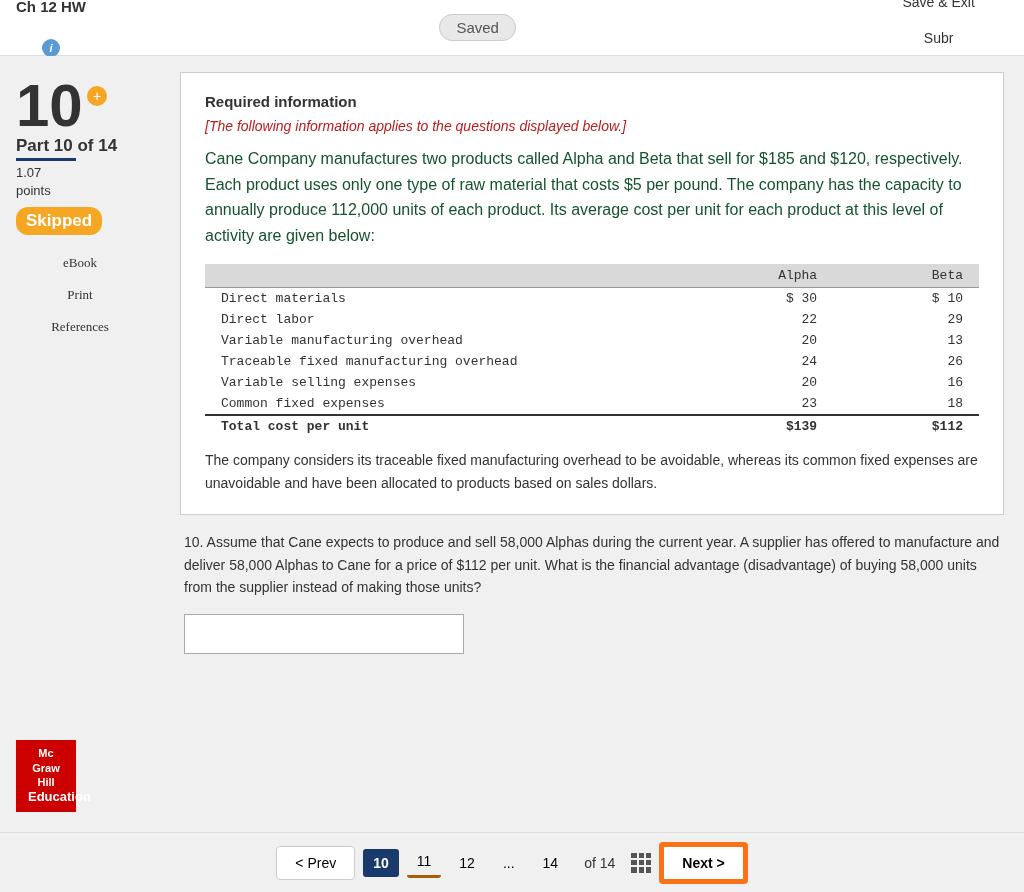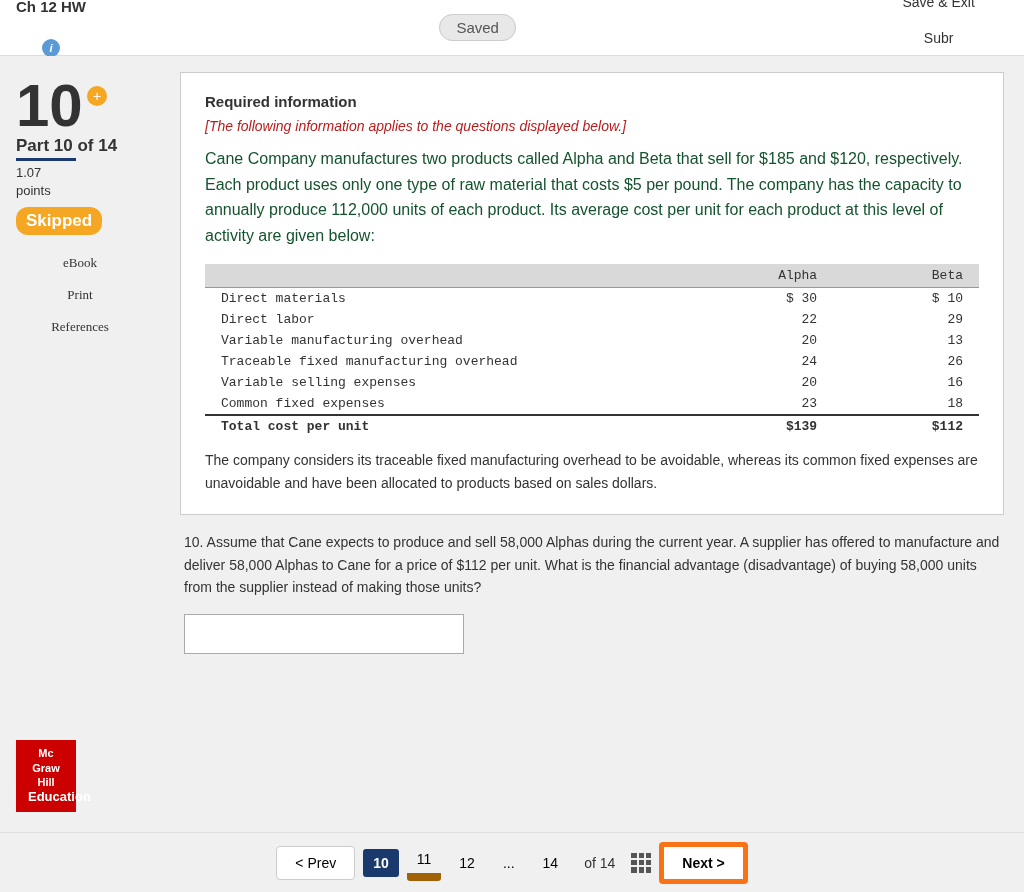--- a/index.html
+++ b/index.html
@@ -283,21 +283,21 @@
       border-radius: 3px;
       min-width: 28px;
       text-align: center;
     }
     .page-num.active {
       background: #1a3a6e;
       color: white;
       font-weight: bold;
     }
     .page-num.current-underline {
-      border-bottom: 8px solid #a16207;
+      border-bottom: 3px solid #a16207;
     }
     .of-total {
       font-size: 14px;
       color: #333;
       margin: 0 8px;
     }
     .grid-icon {
       width: 20px;
       height: 20px;
       display: inline-grid;

